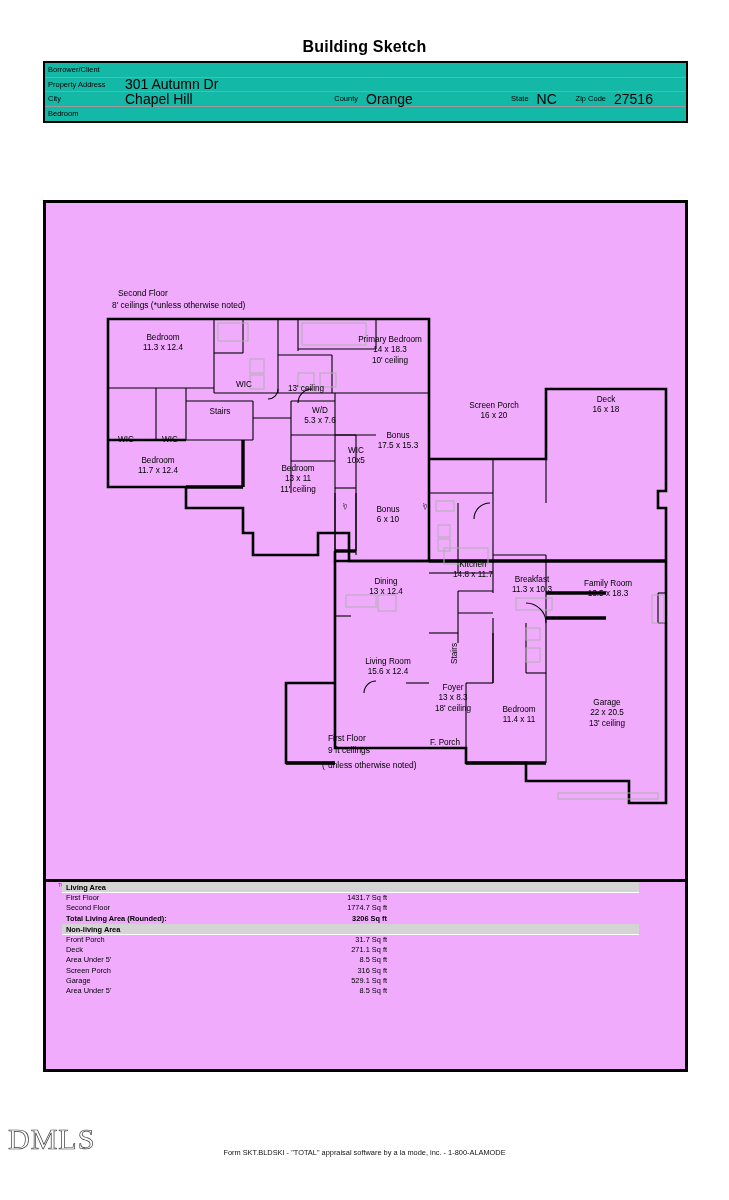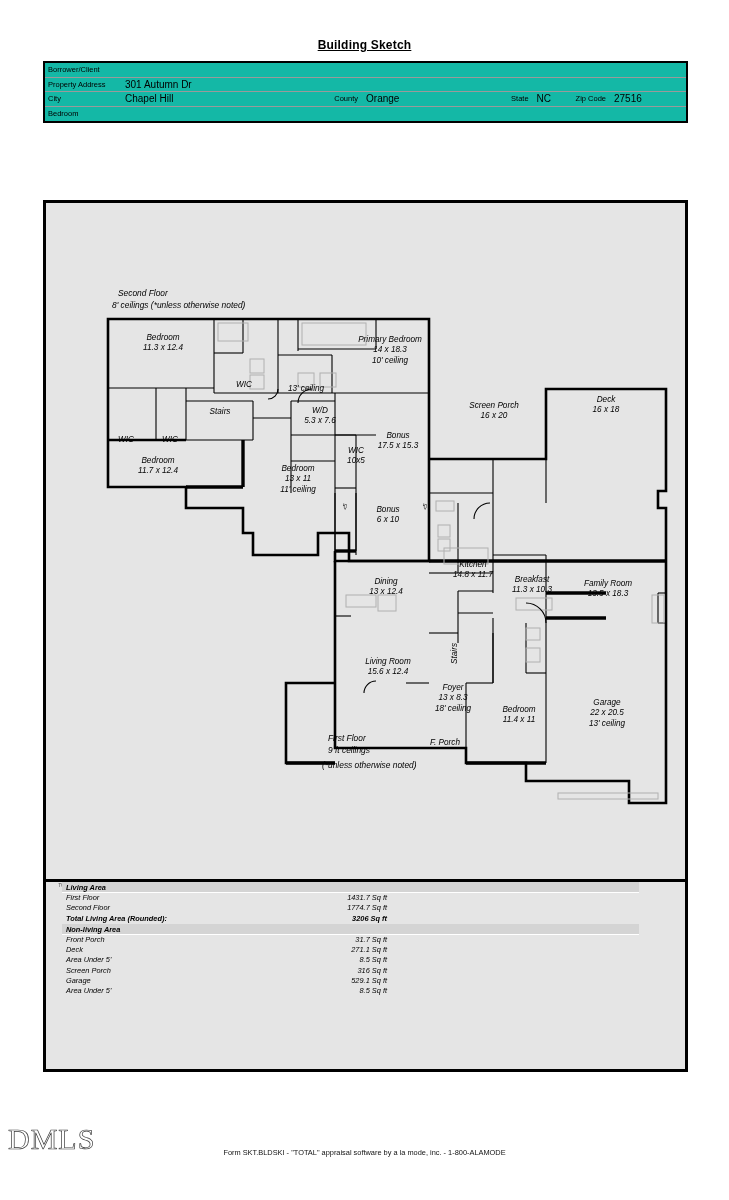--- a/index.html
+++ b/index.html
@@ -8,51 +8,50 @@
     width: 729px; height: 1200px;
     background:#ffffff;
     font-family: "Liberation Sans", sans-serif;
     color:#000;
     position:relative;
     overflow:hidden;
   }
   
   .page-title{
     position:absolute; left:0; top:38px; width:729px;
-    text-align:center; font-size:12px; font-weight:bold;
+    text-align:center; font-size:16px; font-weight:bold;
     letter-spacing:.2px;
-    text-decoration:underline;
   }
   
   .hdr{
     position:absolute; left:43px; top:61px; width:645px;
     border:2px solid #000; background:#14b8a6;
   }
   .hdr-row{
     display:flex; align-items:center;
     height:14.5px; border-bottom:1px solid #9a9a9a;
     position:relative;
   }
   .hdr-row:last-child{ border-bottom:none; }
   .lbl{
     font-size:7.5px; color:#000; padding-left:3px;
     white-space:nowrap; flex:0 0 auto;
   }
   .val{
-    font-size:10px; padding-left:8px; white-space:nowrap;
+    font-size:14px; padding-left:8px; white-space:nowrap;
     flex:0 0 auto;
   }
   .w-lbl{ width:72px; }
   .spacer{ flex:1 1 auto; }
 
   
   .sketch-frame{
     position:absolute; left:43px; top:200px;
     width:645px; height:872px;
-    border:3px solid #000; background:#e5e5e5;font-style:italic;
+    border:3px solid #000; background:#f0abfc;
   }
   .plan{
     position:absolute; left:0; top:0; width:645px; height:660px;
   }
   .plan svg{ display:block; }
 
   
   .rlbl{
     position:absolute; font-size:8.2px; line-height:10.4px;
     text-align:center; white-space:nowrap; color:#000;

